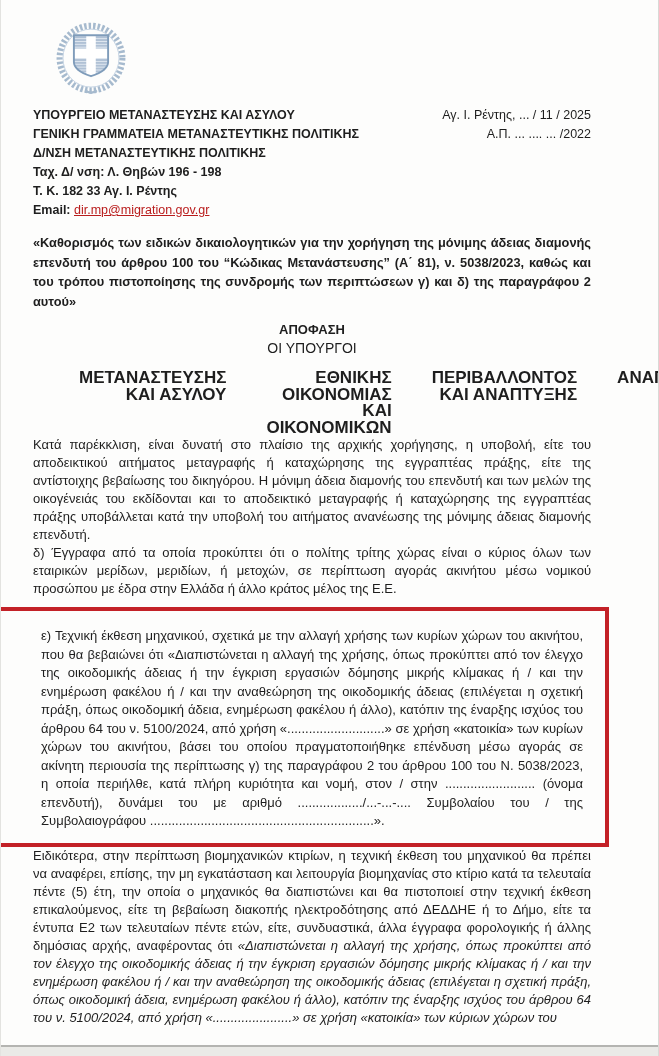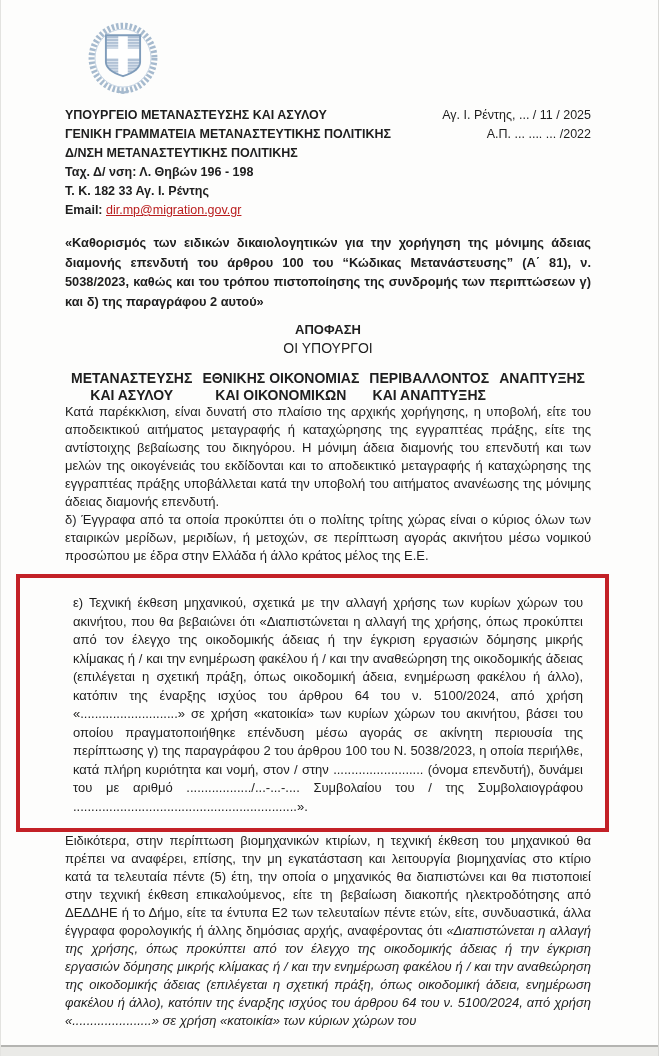--- a/index.html
+++ b/index.html
@@ -8,34 +8,34 @@
     width:659px;height:1056px;
     margin:0 auto;
     background:#fdfdfc;
     font-family:"Liberation Sans", sans-serif;
     color:#1e1e1e;
     overflow:hidden;
     box-sizing:border-box;
     border-left:1px solid #e3e3e0;
     border-right:1px solid #d9d9d6;
   }
-  .content{padding:22px 67px 0 64px;}
+  .content{padding:22px 67px 0 32px;}
   .emblem{margin:0 0 2px 20px;width:76px;height:76px;}
   .header-row{display:flex;justify-content:space-between;margin-top:2px;}
   .org-block{font-size:12.5px;font-weight:bold;line-height:19px;}
   .org-line{white-space:nowrap;}
   .email-line a{color:#b91c1c;text-decoration:underline;font-weight:normal;}
   .date-block{font-size:12.5px;line-height:19px;text-align:right;white-space:nowrap;}
   .subject-row{display:flex;margin-top:13px;}
   .subject-label{font-weight:bold;font-size:13px;width:48px;flex:none;line-height:19.5px;}
   .subject-text{font-weight:bold;font-size:12.8px;line-height:19.5px;text-align:justify;}
   .decision-title{margin-top:10px;text-align:center;font-weight:bold;font-size:13px;line-height:18px;}
   .decision-subtitle{text-align:center;font-weight:normal;font-size:14px;line-height:18px;}
   .ministers{display:flex;justify-content:space-between;margin-top:13px;padding:0 6px;}
-  .minister{font-weight:bold;font-size:14px;line-height:16.5px;text-align:center;white-space:pre-line;}
+  .minister{font-weight:bold;font-size:17px;line-height:16.5px;text-align:right;white-space:pre-line;margin-left:40px;}
   p.body{font-size:13px;line-height:18px;text-align:justify;margin:0;}
   .p1{margin-top:20px;}
   .pd{margin-top:10px;}
   .pfinal{margin-top:14px;}
   .redbox{
     margin:9px -18px 0 -49px;
     border:4px solid #c32127;
     padding:8px 14px 4px 45px;
   }
   .redbox p{font-size:13px;line-height:18.5px;text-align:justify;margin:8px;}

